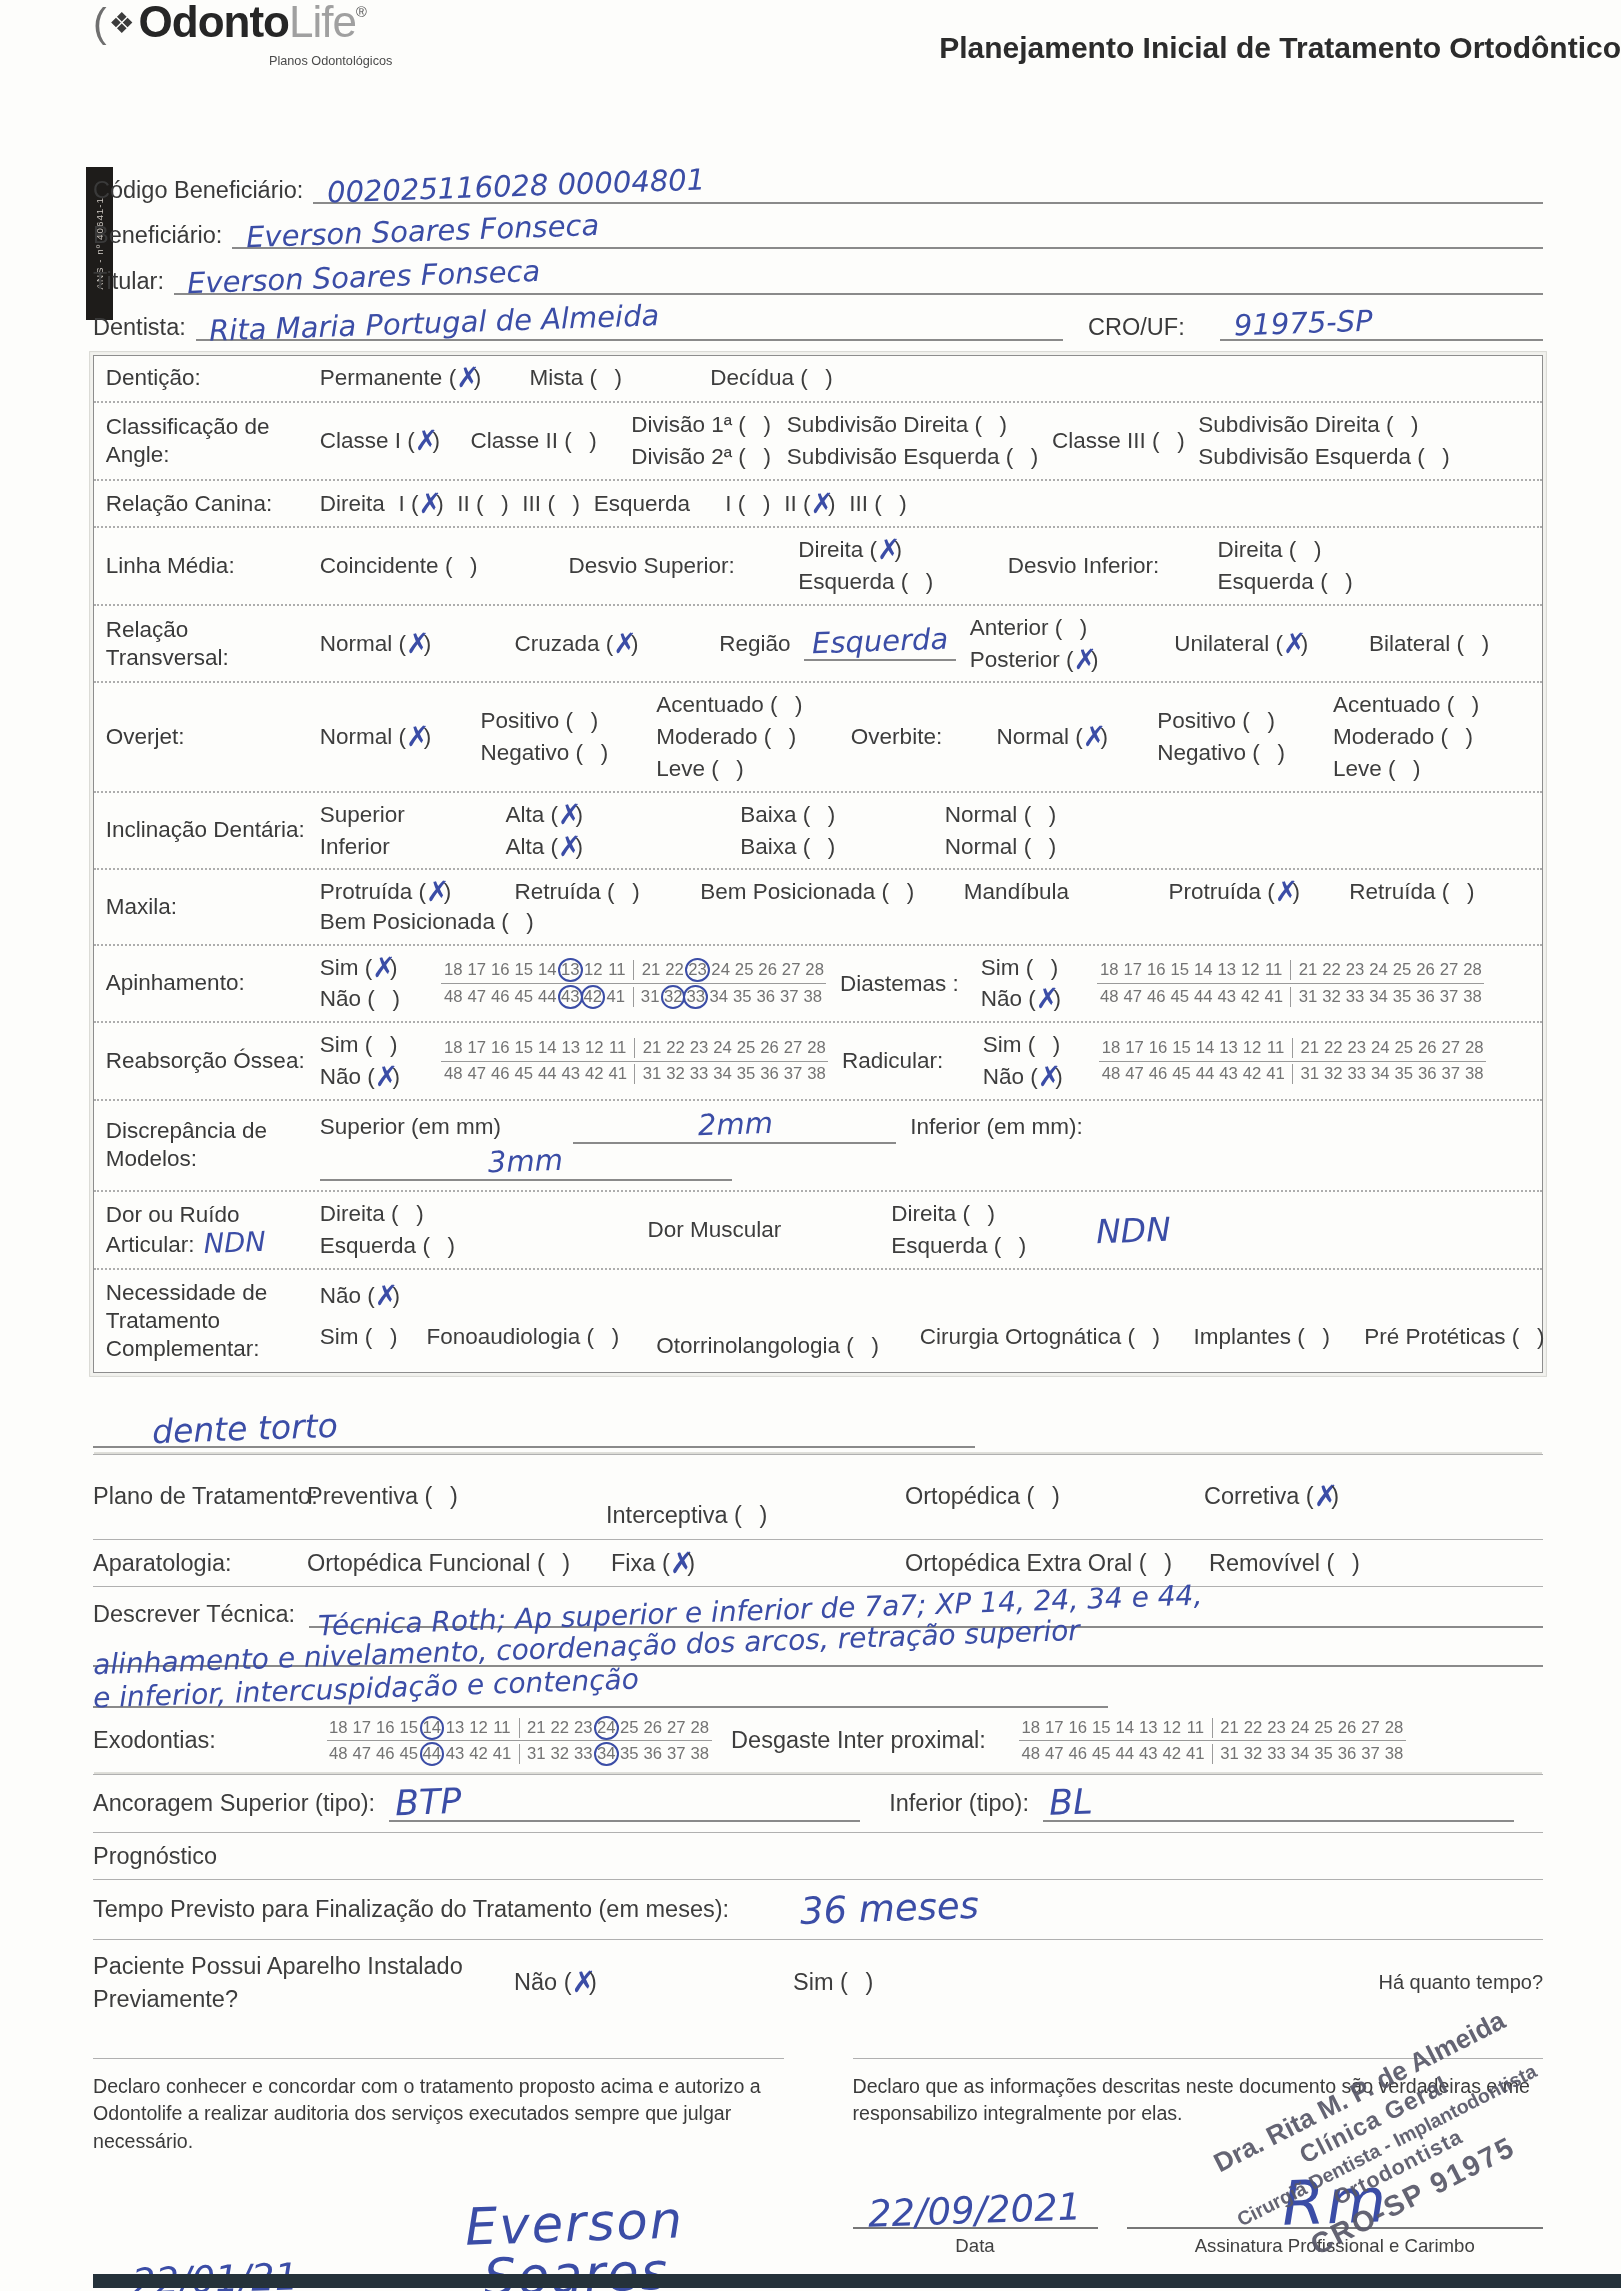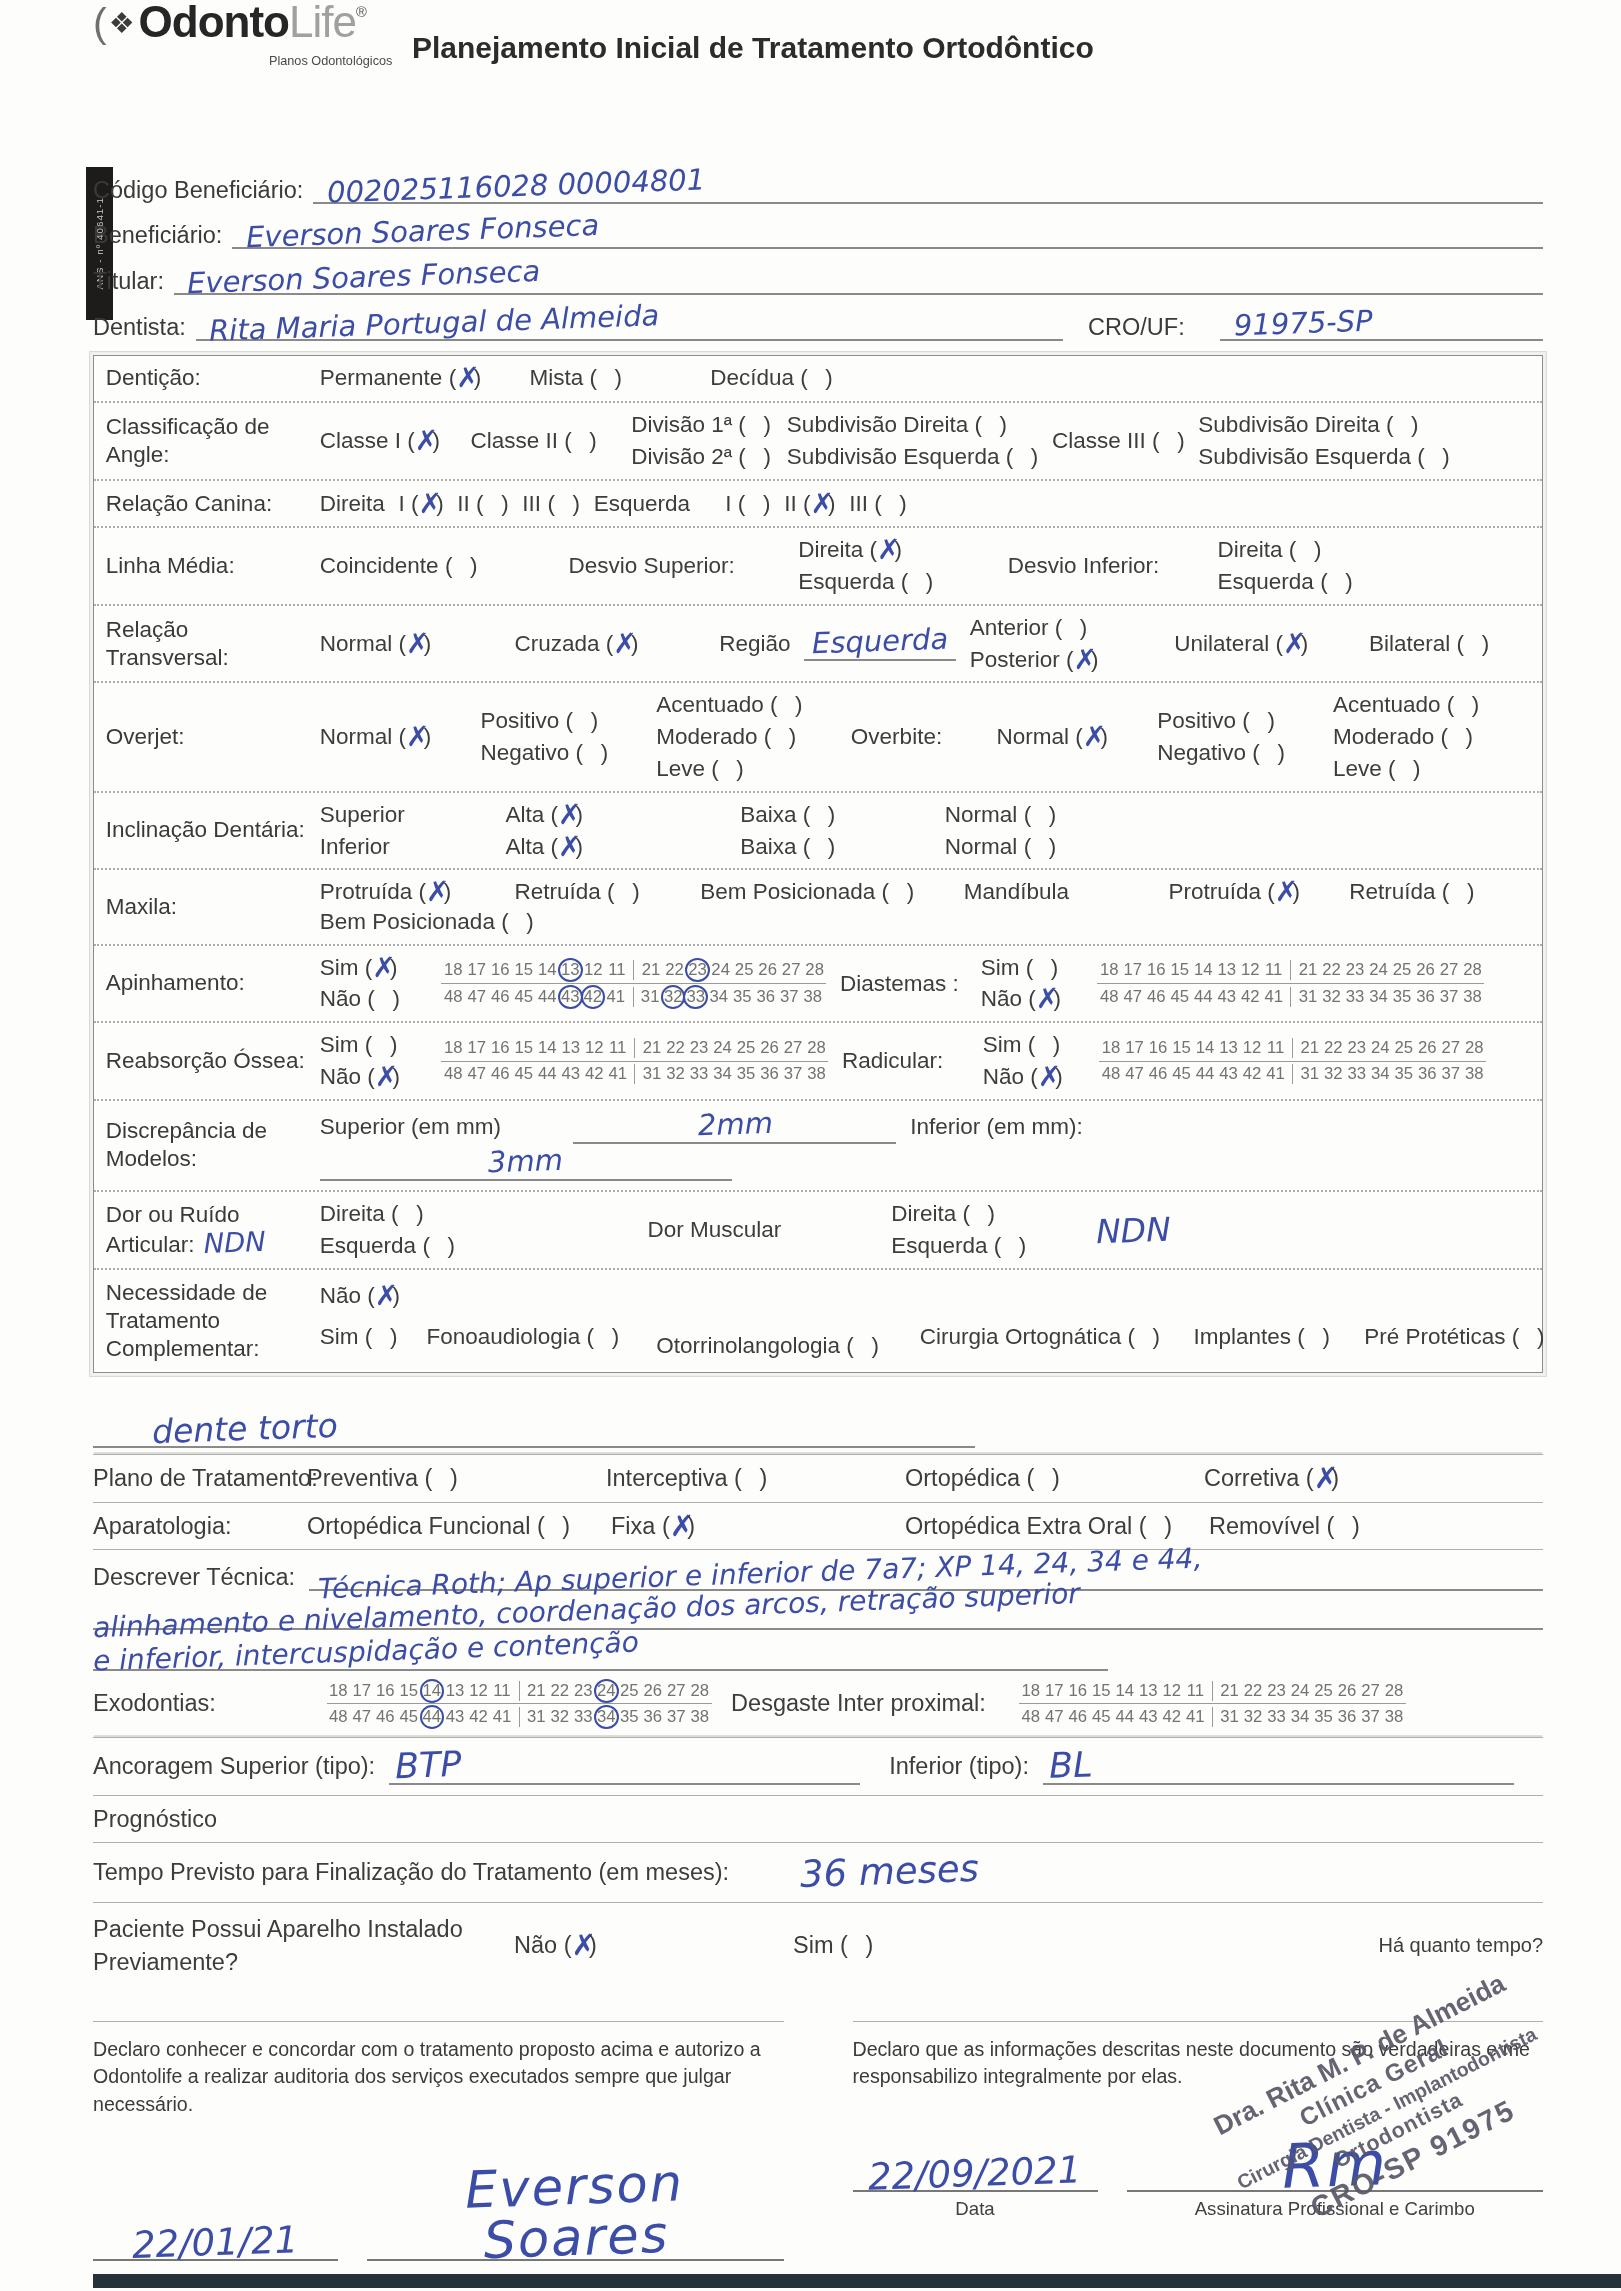--- a/index.html
+++ b/index.html
@@ -22,21 +22,21 @@
   
   .hdr{display:flex;align-items:flex-start;margin-bottom:25.5px;}
   .brand{width:412px;padding-left:93px;}
   .brand-line{display:flex;align-items:baseline;line-height:1;}
   .brand-paren{font-size:41px;color:#6f6f6f;font-weight:300;margin-right:2px;}
   .brand-diamond{font-size:29px;color:#3c3c3c;margin-right:3.9px;transform:translateY(-3.9px);}
   .brand-bold{font-size:44px;font-weight:bold;color:#262626;letter-spacing:-1px;}
   .brand-light{font-size:44px;font-weight:300;color:#a0a0a0;letter-spacing:-1px;}
   .brand-reg{font-size:14.7px;color:#555;transform:translateY(-19.6px);}
   .brand-sub{font-size:12.7px;color:#4a4a4a;text-align:right;margin-top:9.8px;padding-right:19.6px;}
-  .doc-title{flex:1;text-align:left;font-size:30px;font-weight:bold;color:#2c2c2c;padding-top:31px;}
+  .doc-title{flex:1;text-align:right;font-size:30px;font-weight:bold;color:#2c2c2c;padding-top:31px;}
 
   
   .hfields{margin-top:9.8px;}
   .hf{display:flex;align-items:flex-end;margin-bottom:13.7px;font-size:23.5px;}
   .hf .lab{white-space:nowrap;padding-right:9.8px;color:#3a3a3a;}
   .hf .val{flex:1;border-bottom:2px solid #8a8a8a;padding:0 5.9px 0 13.7px;}
   .hf .val .hand{margin-bottom:-5.9px;}
   .hf .cro{flex:0 0 323px;margin-left:25.5px;}
 
   
@@ -592,21 +592,21 @@
       </div>
 
     <div class="queixa">
       <span class="qline"><span class="hand">dente torto</span></span>
     </div>
 
     <div class="sec rule2">
       <span class="olab" style="width:214px">Plano de Tratamento:</span>
       <span class="opts">
           <span class="opt" style="min-width: 299px;"><span class="ot">Preventiva</span>&nbsp;(<span class="mk">&nbsp;</span>)</span>
-          <span class="opt" style="min-width: 299px;"><span class="ot">Interceptiva</span>&nbsp;(<span class="mk">&nbsp;</span>)</span>
+          <span class="opt" style="min-width: 299px; margin-top: 37px;"><span class="ot">Interceptiva</span>&nbsp;(<span class="mk">&nbsp;</span>)</span>
           <span class="opt" style="min-width: 299px;"><span class="ot">Ortopédica</span>&nbsp;(<span class="mk">&nbsp;</span>)</span>
           <span class="opt"><span class="ot">Corretiva</span>&nbsp;(<span class="mk">✗</span>)</span>
         </span>
     </div>
 
     <div class="sec rule">
       <span class="olab" style="width:214px">Aparatologia:</span>
       <span class="opts">
           <span class="opt" style="min-width: 304px;"><span class="ot">Ortopédica Funcional</span>&nbsp;(<span class="mk">&nbsp;</span>)</span>
           <span class="opt" style="min-width: 294px;"><span class="ot">Fixa</span>&nbsp;(<span class="mk">✗</span>)</span>

